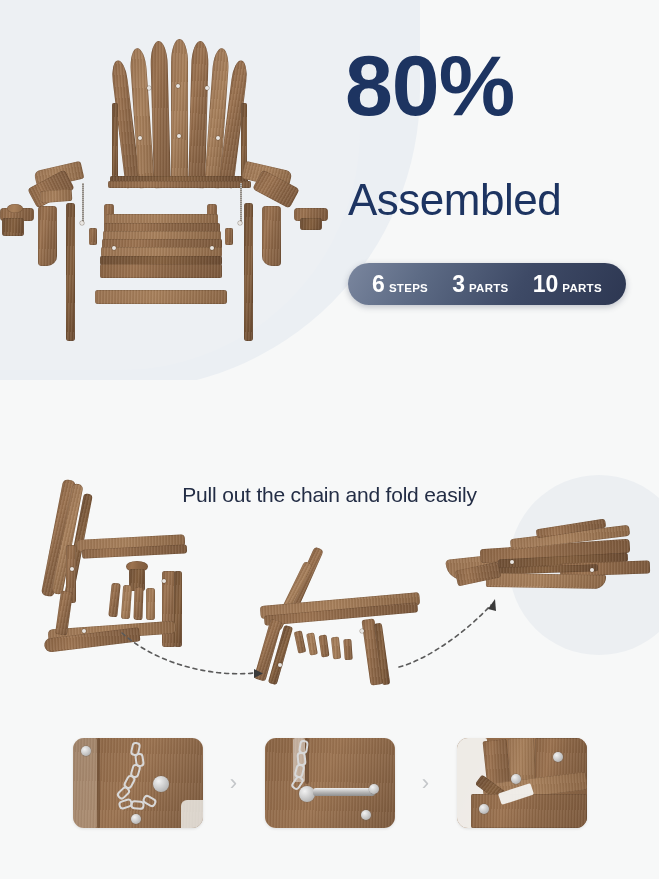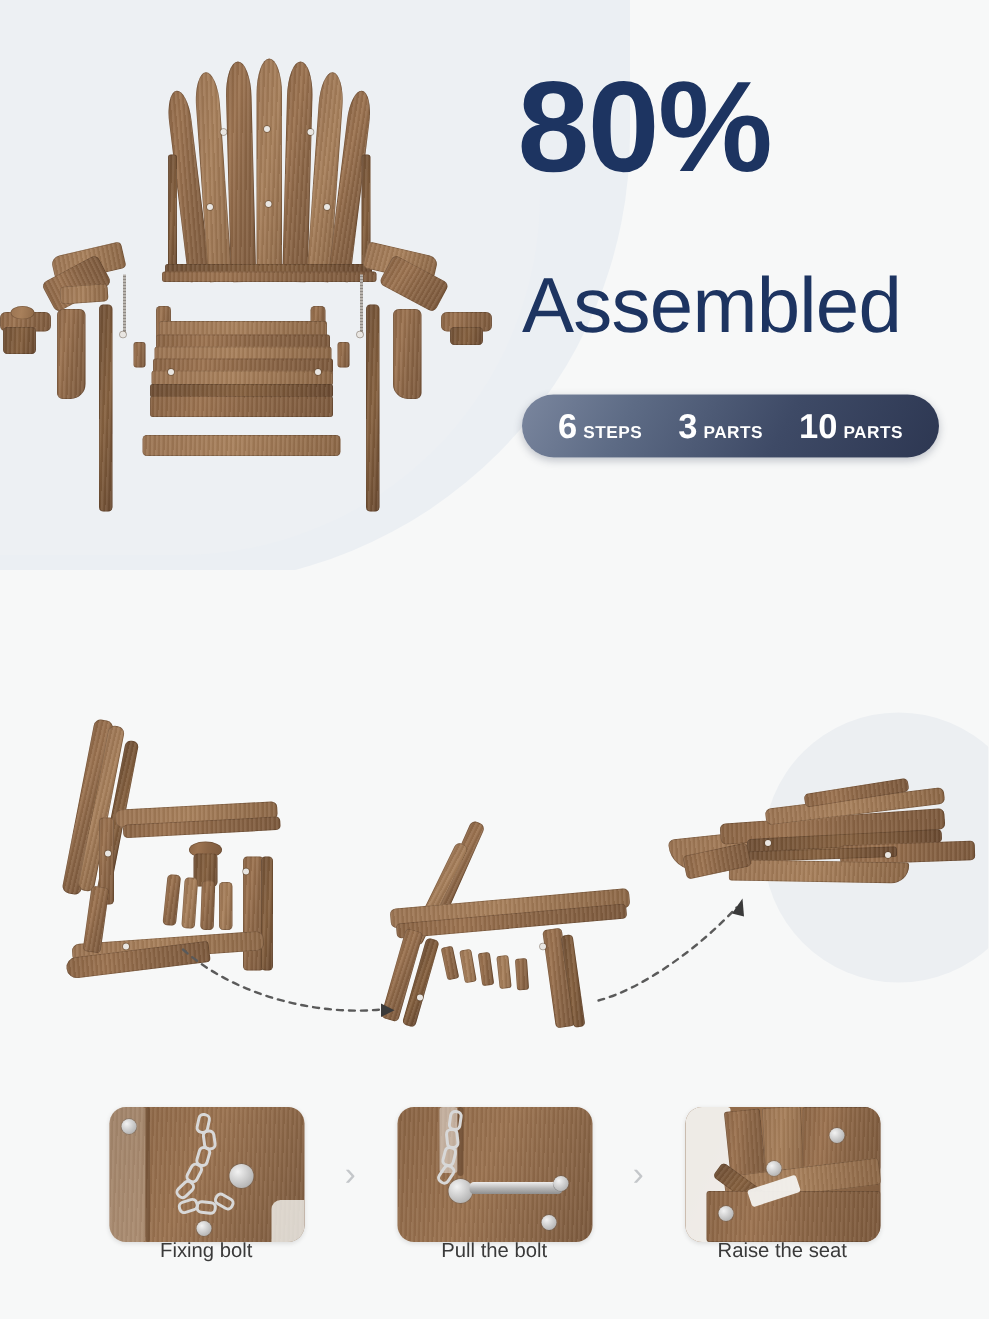--- a/index.html
+++ b/index.html
@@ -66,21 +66,21 @@
   }
 
   
   .headline {
     position: absolute; left: 345px; top: 42px;
     color: #1d3461; font-weight: bold;
     font-size: 86px; letter-spacing: -1px; line-height: 1;
   }
   .subhead {
     position: absolute; left: 348px; top: 178px;
-    color: #1d3461; font-size: 52px; line-height: 1; letter-spacing: -.5px;
+    color: #1d3461; font-size: 44px; line-height: 1; letter-spacing: -.5px;
   }
 
   
   .pill {
     position: absolute; left: 348px; top: 263px;
     width: 278px; height: 42px;
     border-radius: 21px;
     background: linear-gradient(118deg, #7a869e 0%, #5d6b85 26%, #3e4a66 62%, #2d3752 100%);
     display: flex; align-items: center; justify-content: space-evenly;
     box-shadow: 0 2px 6px rgba(40,50,75,.28);
@@ -329,20 +329,21 @@
       <div class="stat">
         <span class="stat-num">10</span>
         <span class="stat-unit">PARTS</span>
       </div>
     </div>
   </div>
 
   <div class="bottom-section">
     <div class="fold-circle"></div>
 
+    <div class="sec-sub">Pull out the chain and fold easily</div>
 
     <div class="stage" id="stage-1">
 
       <div class="wood" style="left:30px;top:4px;width:13px;height:118px;transform:rotate(11deg);border-radius:5px;">
           <div class="grain"></div>
         </div>
       <div class="wood light" style="left:40px;top:8px;width:11px;height:112px;transform:rotate(11deg);border-radius:5px;">
           <div class="grain"></div>
         </div>
       <div class="wood dark" style="left:52px;top:18px;width:9px;height:104px;transform:rotate(11deg);border-radius:4px;">
@@ -547,21 +548,14 @@
         <div class="wood" style="left:14px;top:56px;width:116px;height:34px;border-radius:2px;">
             <div class="grain"></div>
           </div>
         <div class="panel-light" style="left:42px;top:50px;width:34px;height:12px;transform:rotate(-18deg);opacity:.95;"></div>
         <div class="disc sm" style="left:22px;top:66px;"></div>
         <div class="disc sm" style="left:54px;top:36px;"></div>
         <div class="disc sm" style="left:96px;top:14px;"></div>
       </div>
     </div>
 
-    <div class="captions">
-      <div class="caption">Fixing bolt</div>
-      <div class="cap-gap"></div>
-      <div class="caption">Pull the bolt</div>
-      <div class="cap-gap"></div>
-      <div class="caption">Raise the seat</div>
-    </div>
   </div>
 </div>
 
 </body></html>

